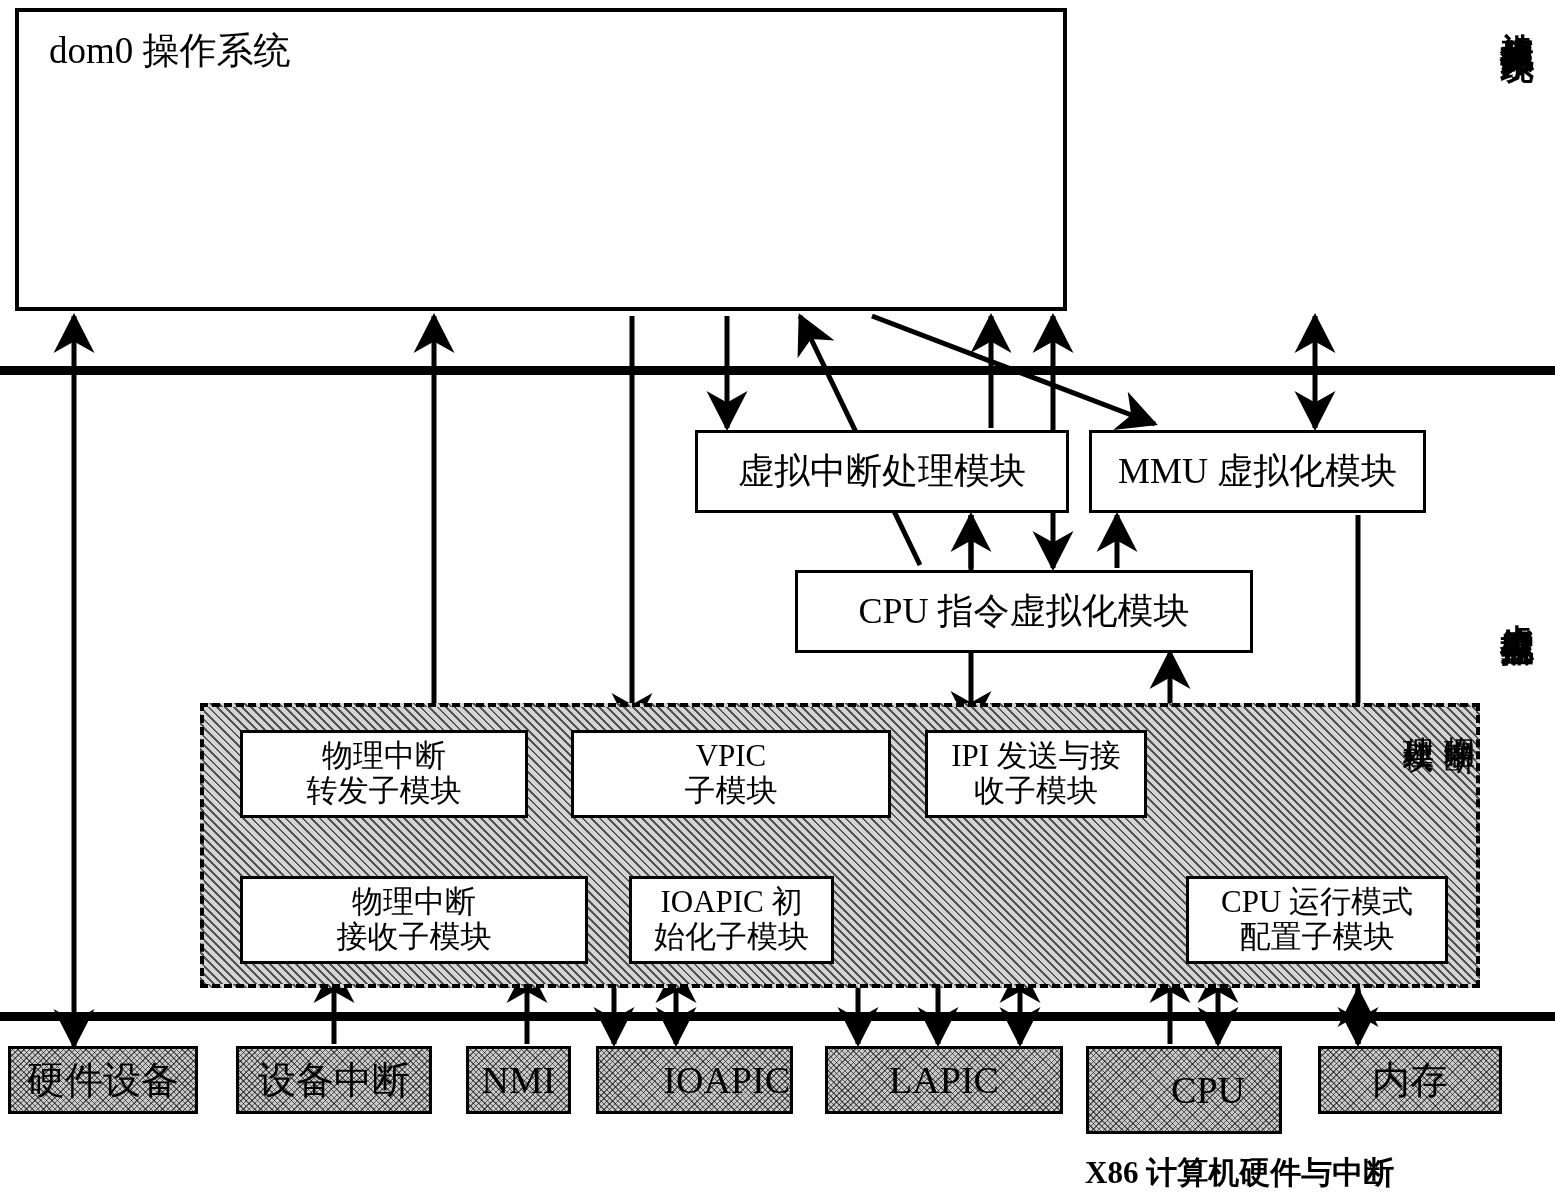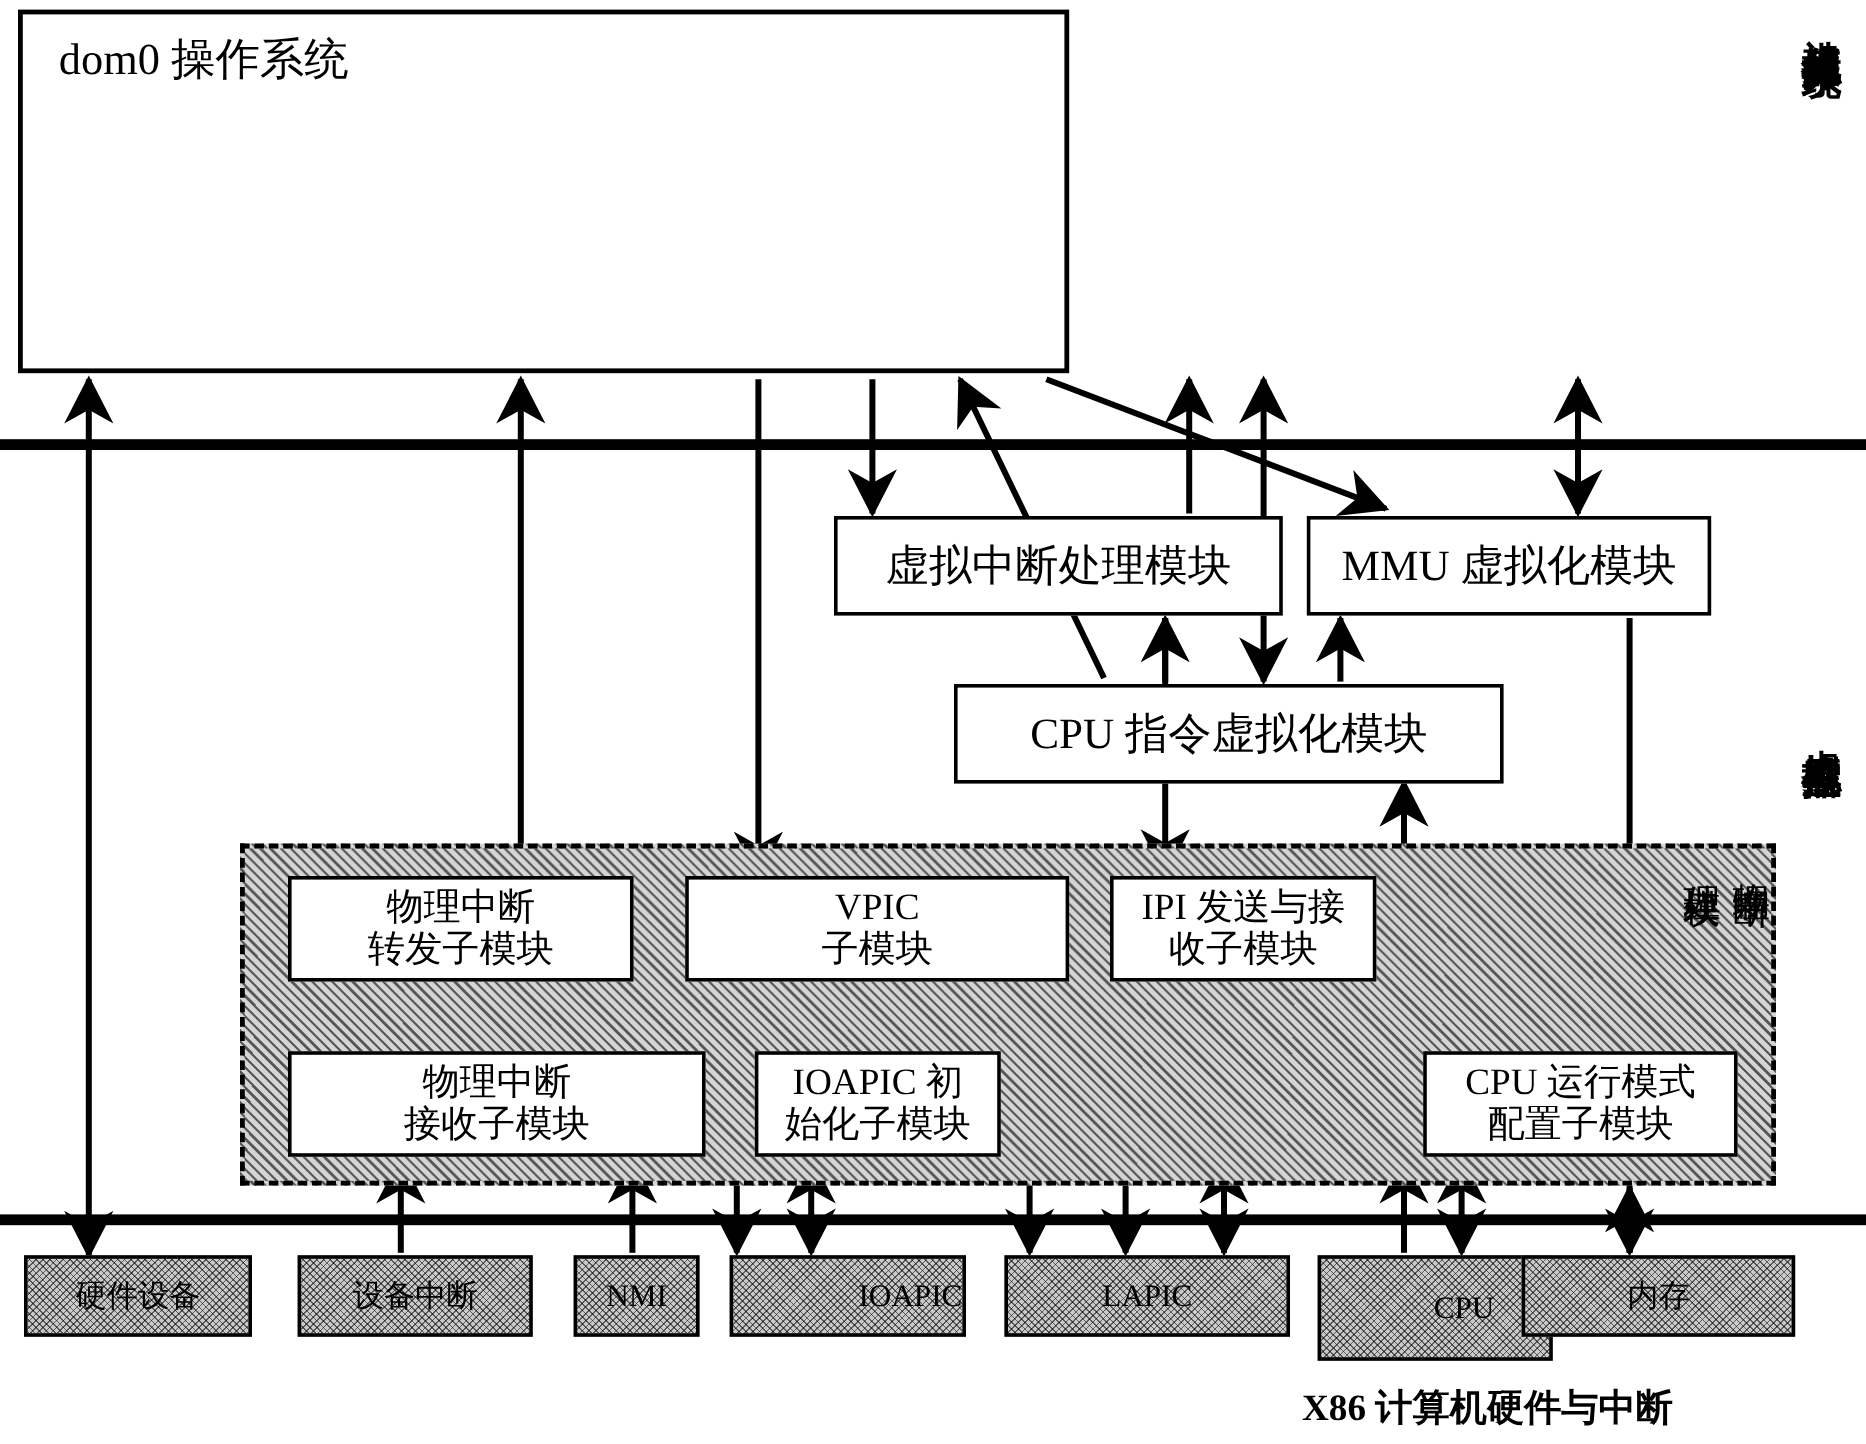--- a/index.html
+++ b/index.html
@@ -41,26 +41,25 @@
     border-width: 4px;
     align-items: flex-start;
     justify-content: flex-start;
     padding: 18px 0 0 30px;
     font-size: 37px;
   }
   .mid-box { font-size: 36px; }
   .sub-box { font-size: 31px; }
   .hw-box {
     border-width: 3px;
-    font-size: 26px;
+    font-size: 38px;
     background-color: #c9c9c9;
     background-image:
       repeating-linear-gradient(45deg, rgba(0,0,0,0.55) 0 1px, rgba(0,0,0,0) 1px 4px),
       repeating-linear-gradient(-45deg, rgba(0,0,0,0.55) 0 1px, rgba(0,0,0,0) 1px 4px);
-    margin-left: 12px;
   }
   .hw-box span { position: relative; }
   .vmm-region {
     position: absolute;
     box-sizing: border-box;
     border: 4px dashed #000;
     background-color: #d5d5d5;
     background-image: repeating-linear-gradient(45deg,
         rgba(0,0,0,0.60) 0 2px, rgba(0,0,0,0) 2px 6px);
     z-index: 1;
@@ -94,21 +93,21 @@
 </head>
 <body>
 
 <div id="canvas">
 
   <div class="vmm-region" style="left:200px; top:703px; width:1280px; height:285px;"></div>
 
   <div class="thick-rule" style="left:0px; top:366px; width:1555px;"></div>
   <div class="thick-rule" style="left:0px; top:1012px; width:1555px;"></div>
 
-  <div class="box dom-box" style="left:15px; top:8px; width:876px; height:303px;">
+  <div class="box dom-box" style="left:15px; top:8px; width:1052px; height:303px;">
     <span>dom0 操作系统</span>
   </div>
 
   <div class="box mid-box" style="left:695px; top:430px; width:374px; height:83px;">
     <span>虚拟中断处理模块</span>
   </div>
   <div class="box mid-box" style="left:1089px; top:430px; width:337px; height:83px;">
     <span>MMU 虚拟化模块</span>
   </div>
   <div class="box mid-box" style="left:795px; top:570px; width:458px; height:83px;">
@@ -152,21 +151,21 @@
   </div>
   <div class="box hw-box" style="left:596px; top:1046px; width:197px; height:68px;justify-content:flex-end;">
     <span>IOAPIC</span>
   </div>
   <div class="box hw-box" style="left:825px; top:1046px; width:238px; height:68px;">
     <span>LAPIC</span>
   </div>
   <div class="box hw-box" style="left:1086px; top:1046px; width:196px; height:88px;padding-left:48px;">
     <span>CPU</span>
   </div>
-  <div class="box hw-box" style="left:1256px; top:1046px; width:228px; height:68px;">
+  <div class="box hw-box" style="left:1318px; top:1046px; width:184px; height:68px;">
     <span>内存</span>
   </div>
 
   <div class="vtext" style="left:1500px; top:6px;">被虚拟化的操作系统</div>
   <div class="vtext" style="left:1500px; top:598px;">虚拟机监控器</div>
   <div class="vtext plain" style="left:1444px; top:712px; font-size:31px;">物理中断</div>
   <div class="vtext plain" style="left:1403px; top:712px; font-size:31px;">处理模块</div>
 
   <div class="caption" style="left:1085px; top:1152px;">X86 计算机硬件与中断</div>
 

